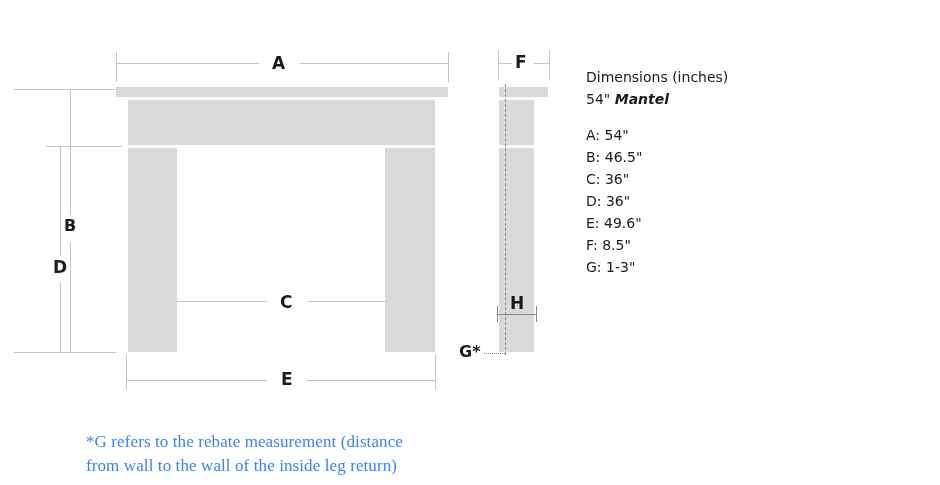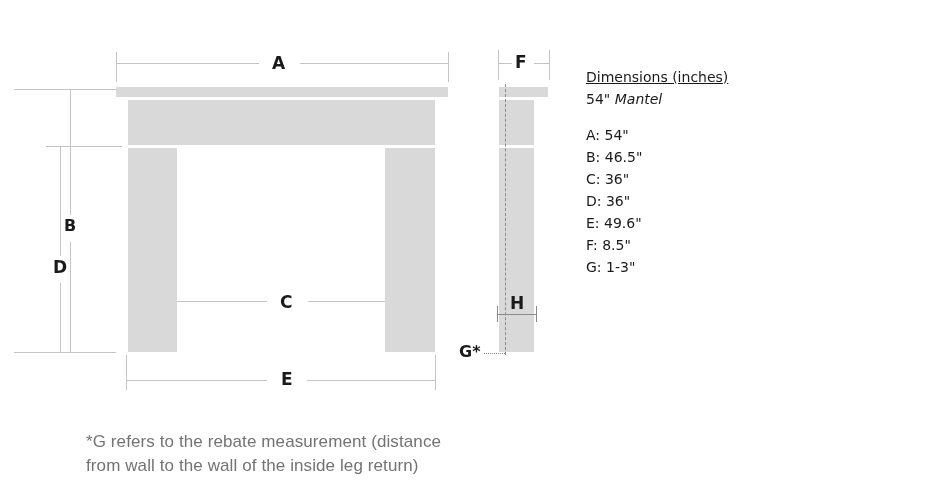--- a/index.html
+++ b/index.html
@@ -40,30 +40,30 @@
     }
     .spec {
       position: absolute;
       left: 586px;
       top: 66px;
       font-family: "DejaVu Sans", sans-serif;
       font-size: 14px;
       color: #1a1a1a;
       line-height: 22px;
     }
-    .spec .title { text-decoration: underline; }
-    .spec .subtitle .it { font-style: italic; }
+    .spec .title { }
+    .spec .subtitle .it { font-style: italic; font-weight: bold; }
     .spec .gap { height: 14px; }
     .footnote {
       position: absolute;
       left: 86px;
       top: 430px;
-      font-family: Liberation Sans, sans-serif;
+      font-family: Liberation Serif, serif;
       font-size: 17px;
-      color: #737373;
+      color: #3b82f6;
       line-height: 24px;
       letter-spacing: 0.1px;
     }
   </style>
 </head>
 <body>
 
 <div>
 
   <div class="vline" style="left:116px; top:52px; height:30px;"></div>

